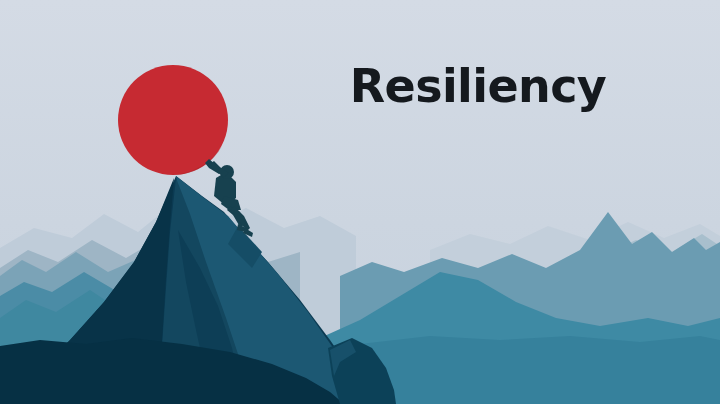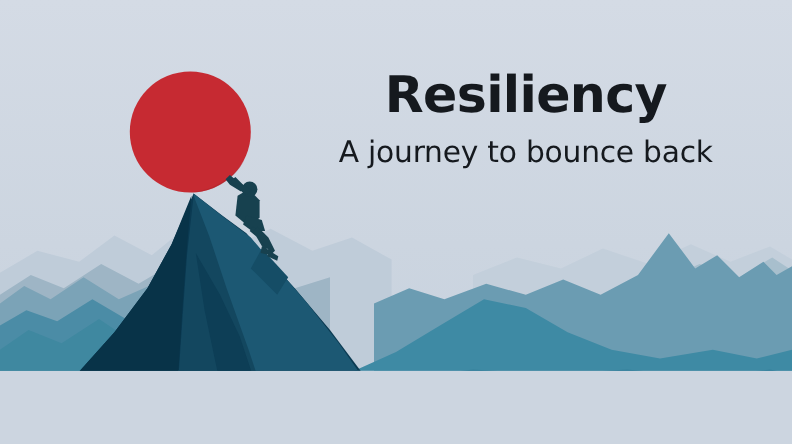--- a/index.html
+++ b/index.html
@@ -5,21 +5,21 @@
 <style>
   * { margin:0; padding:0; box-sizing:border-box; }
   html, body {
     width:720px; height:404px;
     overflow:hidden;
     background:#ccd5e0;
     font-family:"Liberation Sans", sans-serif;
   }
   #slide {
     position:relative;
-    width:720px; height:337px;
+    width:720px; height:404px;
     overflow:hidden;
     background:#f0abfc;
   }
   #artwork {
     position:absolute;
     left:0; top:0;
     width:720px; height:404px;
     display:block;
   }
   #text-block {
@@ -154,16 +154,15 @@
 
       <path d="M238,224 L246,228 L246,232 L237,230 Z"></path>
 
       <path d="M245,228 L253,233 L252,237 L243,233 Z"></path>
     </g>
 
   </svg>
 
   <div id="text-block">
     <div id="title">Resiliency</div>
-    <div id="subtitle">A journey to bounce back</div>
   </div>
 
 </div>
 
 </body></html>

